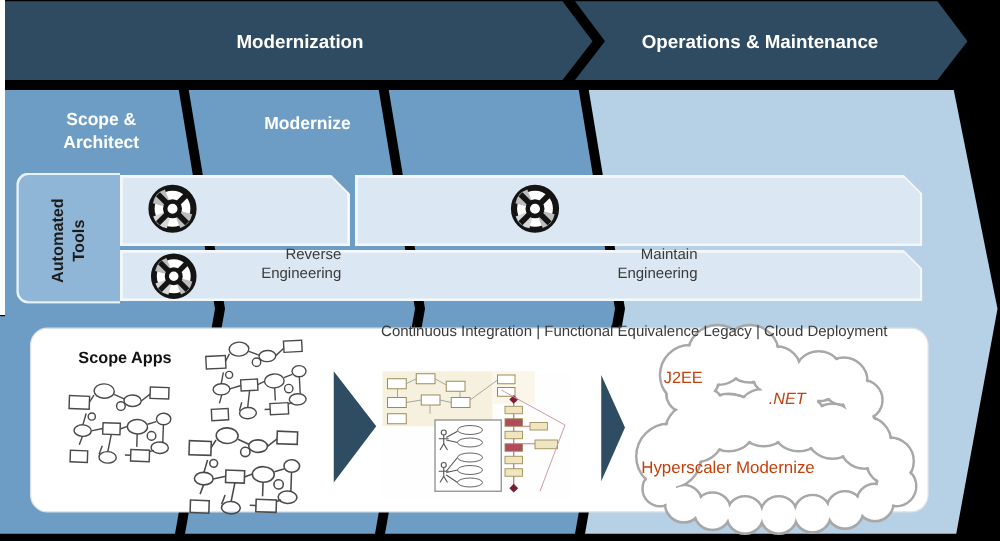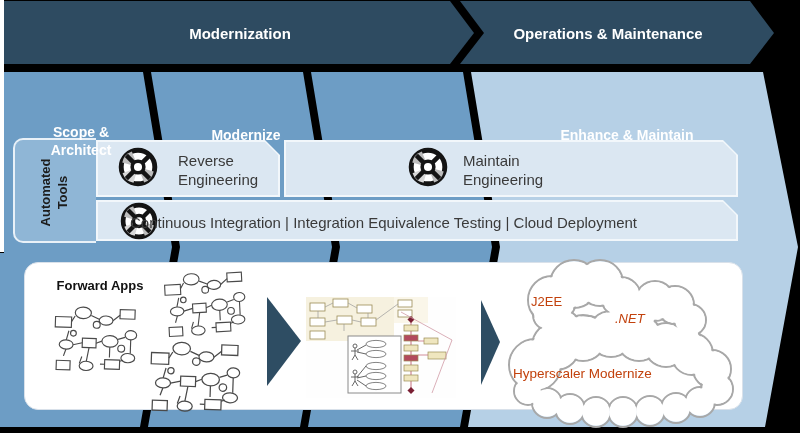--- a/index.html
+++ b/index.html
@@ -1,22 +1,22 @@
 <!DOCTYPE html>
 <html><head>
 <meta charset="utf-8">
 <style>
   html,body{margin:0;padding:0;background:#000;}
   #canvas{position:relative;width:800px;height:433px;overflow:hidden;background:#000;
           font-family:"Liberation Sans","DejaVu Sans",sans-serif;}
   svg.layer{position:absolute;left:0;top:0;pointer-events:none;}
   .txt{position:absolute;z-index:30;}
   .band-label{color:#ffffff;font-weight:bold;font-size:15px;text-align:center;line-height:1.25;}
-  .phase-label{color:#ffffff;font-weight:bold;font-size:14px;text-align:center;line-height:1.3;margin-top:37px;}
-  .tool-label{color:#3a3a3a;font-size:15px;text-align:left;line-height:1.25;}
+  .phase-label{color:#ffffff;font-weight:bold;font-size:14px;text-align:center;line-height:1.3;}
+  .tool-label{color:#3a3a3a;font-size:12px;text-align:right;line-height:1.25;margin-top:44px;}
   .cloud-label{color:#c2410c;font-size:13px;}
   .panel-title{color:#111111;font-weight:bold;font-size:13px;text-align:center;}
   .box{position:absolute;z-index:10;}
   .tool-box{background:#f2f7fb;clip-path:polygon(0 0,calc(100% - 15px) 0,100% 15px,100% 100%,0 100%);}
   .tool-box .inner{position:absolute;inset:2px;background:#dbe7f2;
                    clip-path:polygon(0 0,calc(100% - 13px) 0,100% 13px,100% 100%,0 100%);}
   .sidebar{background:#8fb6d6;border:2px solid #e9f1f8;border-right:none;border-radius:10px 0 0 10px;box-sizing:border-box;}
   .white-panel{background:#ffffff;border:1px solid #d9e1ea;border-radius:14px;box-sizing:border-box;}
   .vertical-label{display:flex;align-items:center;justify-content:center;text-align:center;
                   color:#1c1c1c;font-weight:bold;font-size:13px;line-height:1.3;
@@ -222,25 +222,24 @@
           <circle cx="528" cy="391" r="12.8"></circle>
       </g>
     </g>
   </svg>
 
   <div class="txt band-label" style="left:478px;top:25px;width:260px;">Operations &amp; Maintenance</div>
   <div class="txt band-label" style="left:100px;top:25px;width:280px;">Modernization</div>
 
   <div class="txt phase-label" style="left:21px;top:86px;width:120px;">Scope &amp; Architect</div>
   <div class="txt phase-label" style="left:186px;top:89px;width:120px;">Modernize</div>
-  <div class="txt phase-label" style="left:547px;top:89px;width:160px;">Enhance &amp; Maintain</div>
 
   <div class="txt tool-label" style="left:178px;top:152px;width:95px;">Reverse Engineering</div>
   <div class="txt tool-label" style="left:463px;top:152px;width:95px;">Maintain Engineering</div>
-  <div class="txt tool-label" style="left:130px;top:214px;width:580px;">Continuous Integration | Integration Equivalence Testing | Cloud Deployment</div>
-
-  <div class="txt panel-title" style="left:40px;top:278px;width:120px;">Forward Apps</div>
+  <div class="txt tool-label" style="left:130px;top:214px;width:580px;">Continuous Integration | Functional Equivalence Legacy | Cloud Deployment</div>
+
+  <div class="txt panel-title" style="left:40px;top:278px;width:120px;">Scope Apps</div>
 
   <div class="txt cloud-label" style="left:531px;top:294px;width:100px;">J2EE</div>
   <div class="txt cloud-label" style="left:615px;top:311px;width:80px;font-style:italic;">.NET</div>
   <div class="txt cloud-label" style="left:513px;top:366px;width:200px;font-size:13.5px;">Hyperscaler Modernize</div>
 
 </div>
 
 </body></html>

